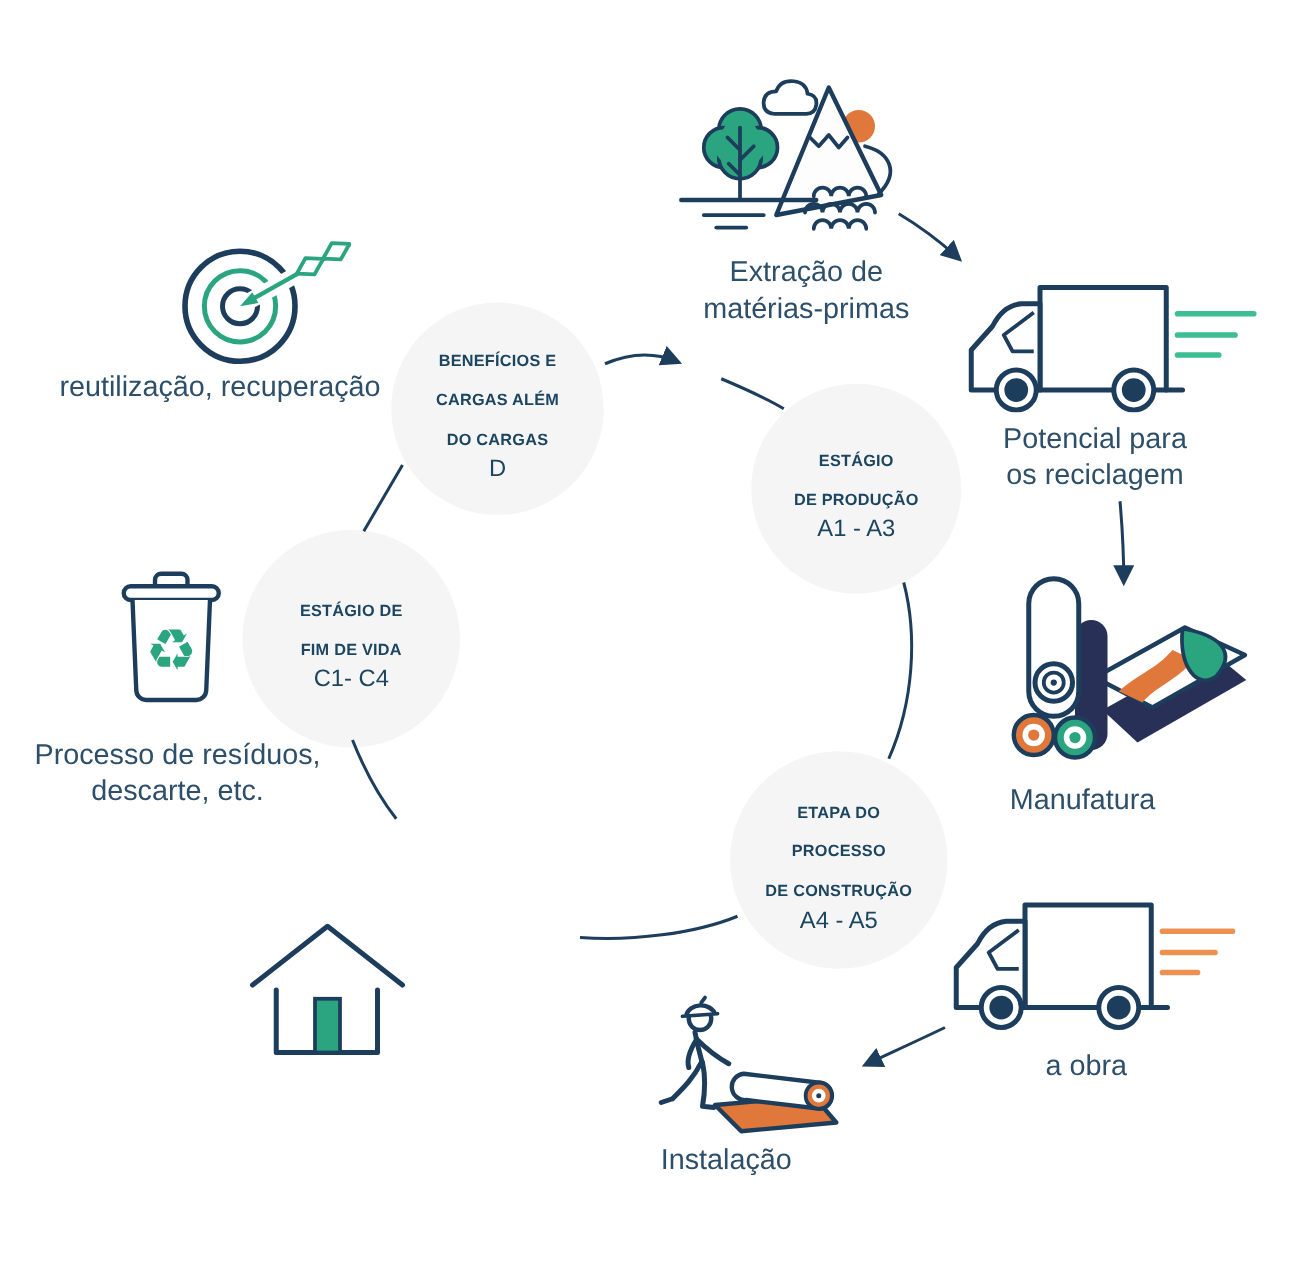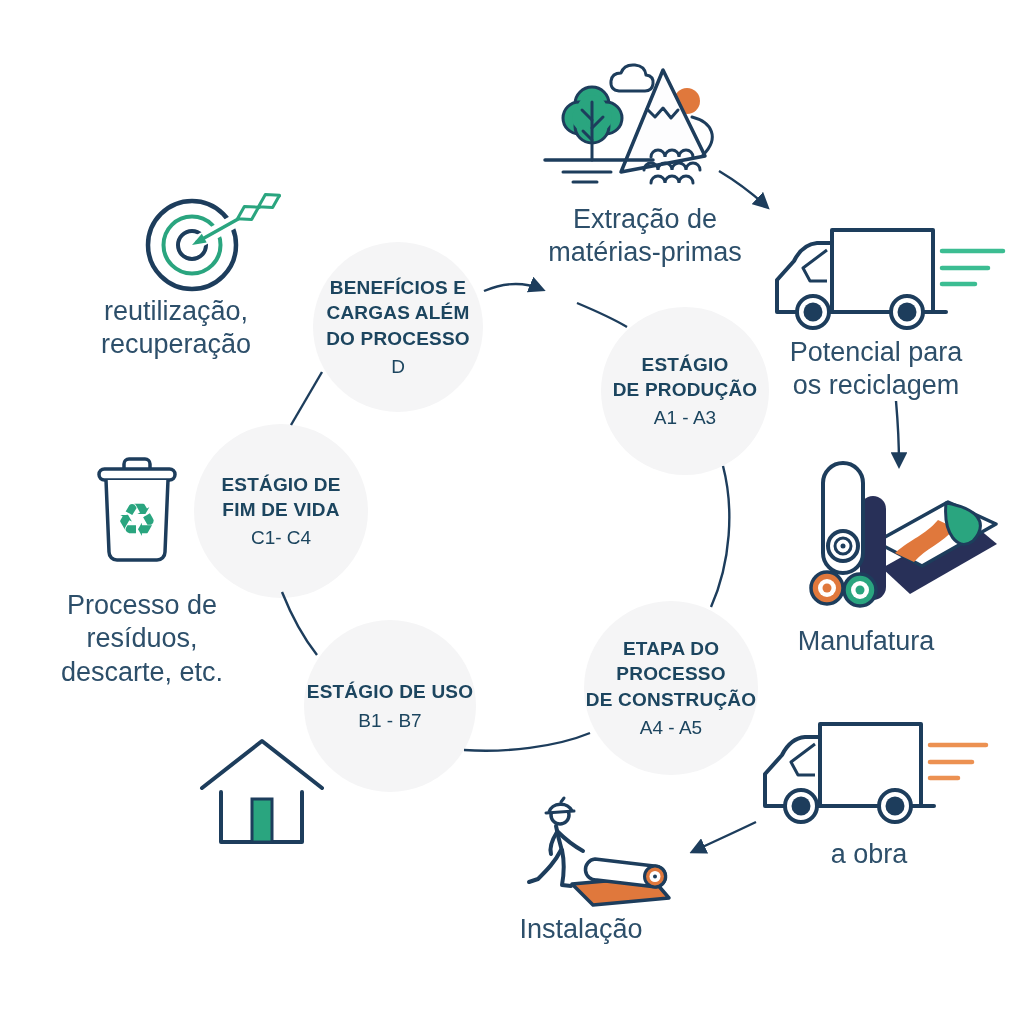--- a/index.html
+++ b/index.html
@@ -5,58 +5,54 @@
   html,body{margin:0;padding:0;background:#fff;}
   .canvas{
     position:relative;width:1033px;height:1030px;background:#ffffff;overflow:hidden;
     font-family:"Liberation Sans", sans-serif;
   }
   .stage{
     position:absolute;background:#f5f5f6;border-radius:50%;
     display:flex;flex-direction:column;align-items:center;justify-content:center;
     text-align:center;color:#1c455f;
   }
-  .stage .tl{font-weight:bold;font-size:19px;line-height:1.32;letter-spacing:.2px;}
+  .stage .tl{font-weight:bold;font-size:13px;line-height:1.32;letter-spacing:.2px;margin-top:14px;}
   .stage .code{font-size:19px;line-height:1.32;margin-top:3px;font-weight:normal;}
   .caption{
-    position:absolute;text-align:center;font-size:27px;line-height:1.24;color:#2d4f6a;
+    position:absolute;text-align:center;font-size:23px;line-height:1.24;color:#2d4f6a;
   }
   .icon{position:absolute;}
   svg{display:block;}
   #connectors{position:absolute;left:0;top:0;pointer-events:none;}
 </style>
 </head>
 <body>
 
 <div class="canvas">
 
   <div class="stage" style="left:313px;top:242px;width:170px;height:170px">
     <div class="tl">BENEFÍCIOS E</div>
     <div class="tl">CARGAS ALÉM</div>
-    <div class="tl">DO PROCESSO</div>
+    <div class="tl">DO CARGAS</div>
     <div class="code">D</div>
   </div>
 
   <div class="stage" style="left:601px;top:307px;width:168px;height:168px">
     <div class="tl">ESTÁGIO</div>
     <div class="tl">DE PRODUÇÃO</div>
     <div class="code">A1 - A3</div>
   </div>
 
   <div class="stage" style="left:584px;top:601px;width:174px;height:174px">
     <div class="tl">ETAPA DO</div>
     <div class="tl">PROCESSO</div>
     <div class="tl">DE CONSTRUÇÃO</div>
     <div class="code">A4 - A5</div>
   </div>
 
-  <div class="stage" style="left:304px;top:620px;width:172px;height:172px">
-    <div class="tl">ESTÁGIO DE USO</div>
-    <div class="code">B1 - B7</div>
-  </div>
 
   <div class="stage" style="left:194px;top:424px;width:174px;height:174px">
     <div class="tl">ESTÁGIO DE</div>
     <div class="tl">FIM DE VIDA</div>
     <div class="code">C1- C4</div>
   </div>
 
   <svg class="icon" viewBox="0 0 175 135" style="left:135px;top:178px;width:175px;height:135px">
     <g fill="none">
       <circle cx="57" cy="67" r="44" stroke="#1d3d5c" stroke-width="4.5"></circle>

